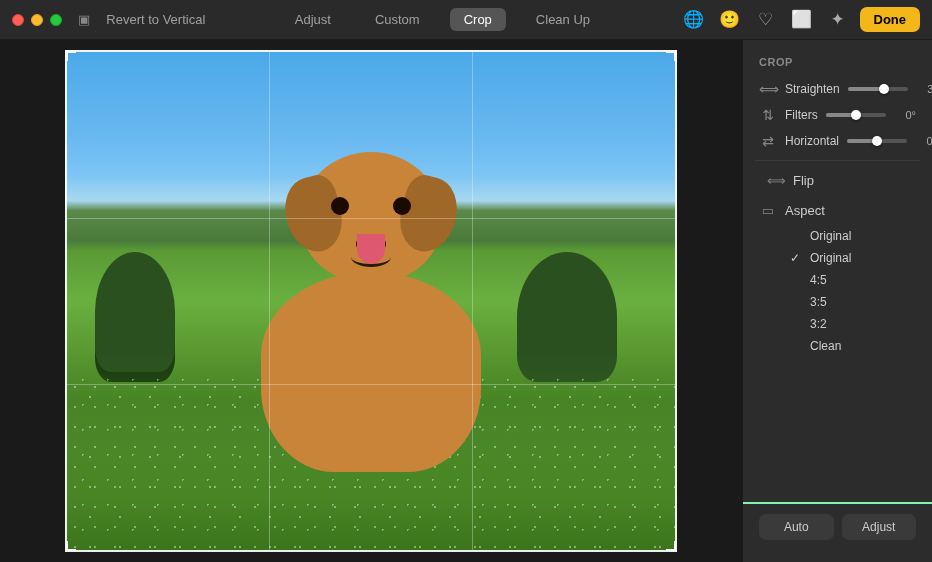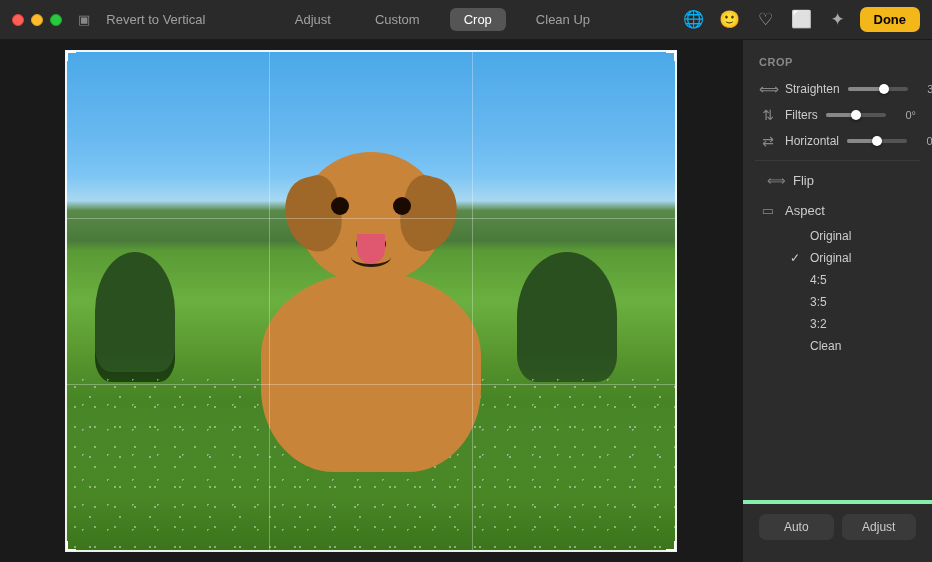--- a/index.html
+++ b/index.html
@@ -471,21 +471,21 @@
       color: #ccc;
       font-size: 12px;
     }
 
     
     .sidebar-bottom {
       margin-top: auto;
       padding: 10px 16px;
       display: flex;
       gap: 8px;
-      border-top: 4px solid #86efac;
+      border-top: 2px solid #86efac;
     }
 
     .sidebar-btn {
       flex: 1;
       background: #3a3a3a;
       border: none;
       color: #ccc;
       font-size: 12px;
       padding: 6px 0;
       border-radius: 7px;

